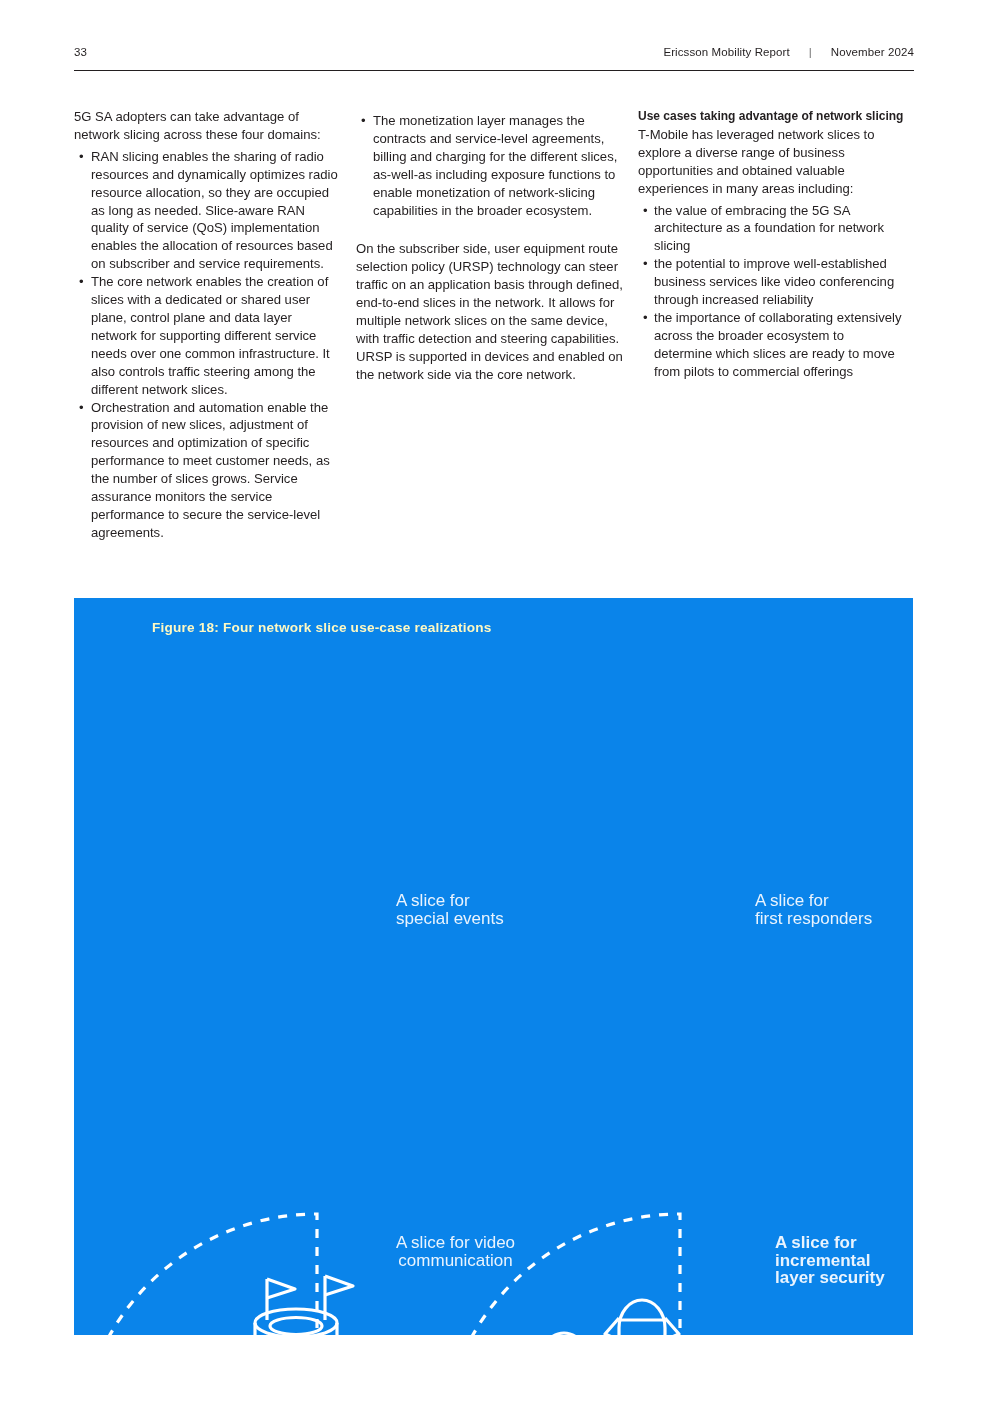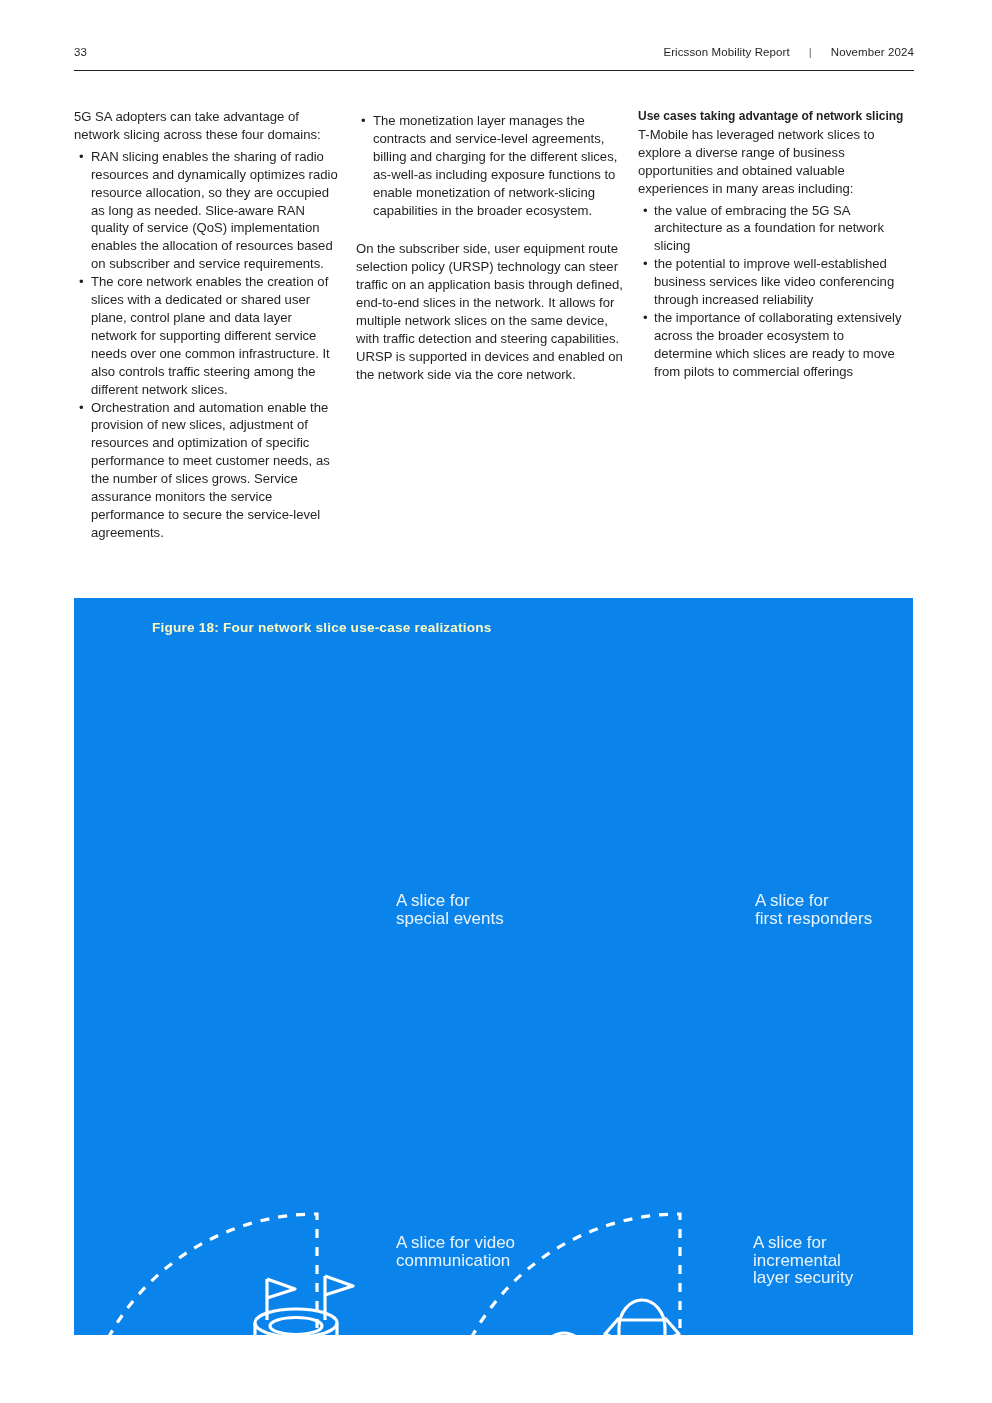--- a/index.html
+++ b/index.html
@@ -266,18 +266,18 @@
       <g transform="translate(516,1062)">
         <use href="#growthPhoneIcon"></use>
       </g>
     </g>
   </svg>
 
   <div class="cap" style="left:322px; top:294px;">A slice for
 special events</div>
   <div class="cap" style="left:681px; top:294px;">A slice for
 first responders</div>
-  <div class="cap" style="left:322px; top:636px;">A slice for video
+  <div class="cap" style="left:322px; top:636px;text-align:center;">A slice for video
 communication</div>
-  <div class="cap" style="left:679px; top:636px;">A slice for incremental
+  <div class="cap" style="left:701px; top:636px;font-weight:bold;">A slice for incremental
 layer security</div>
 
 </div>
 
 </body></html>

